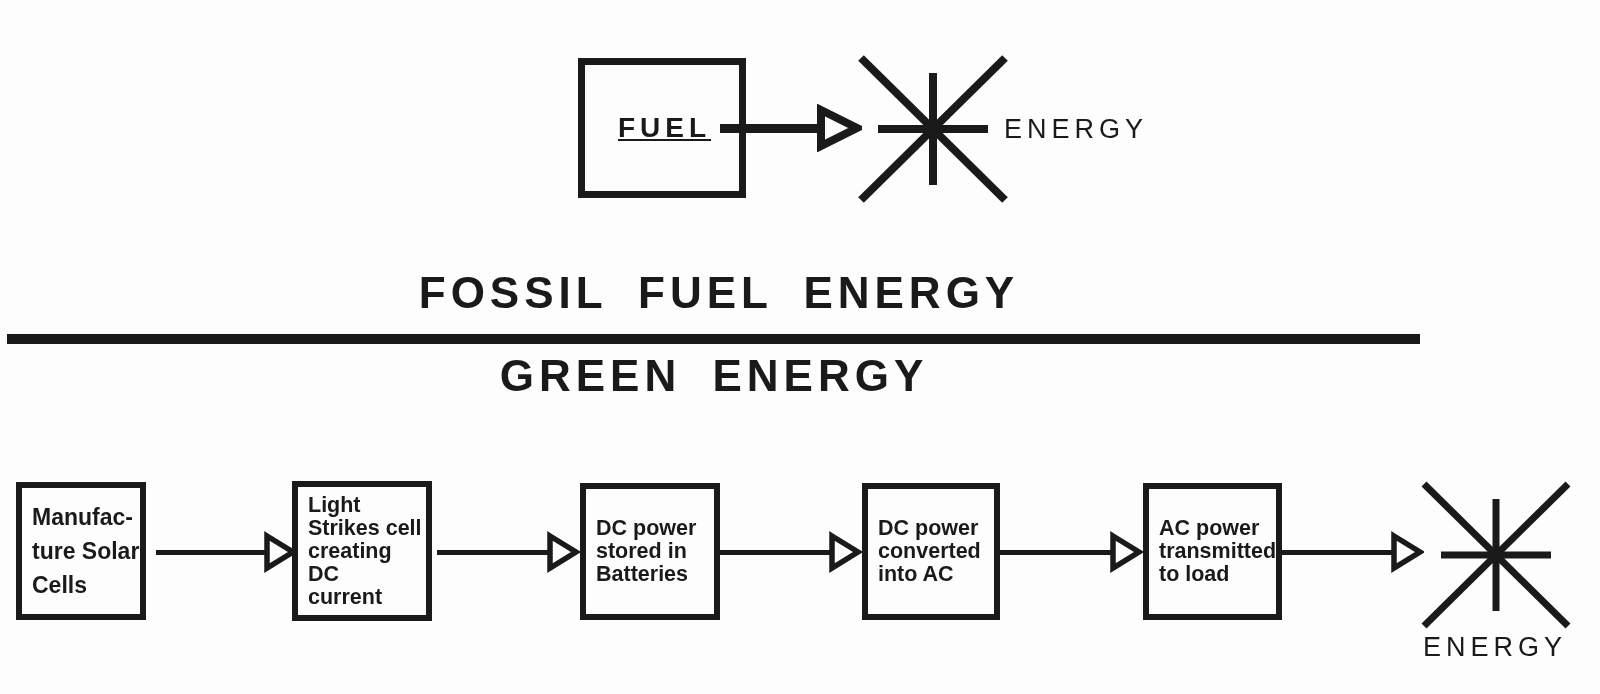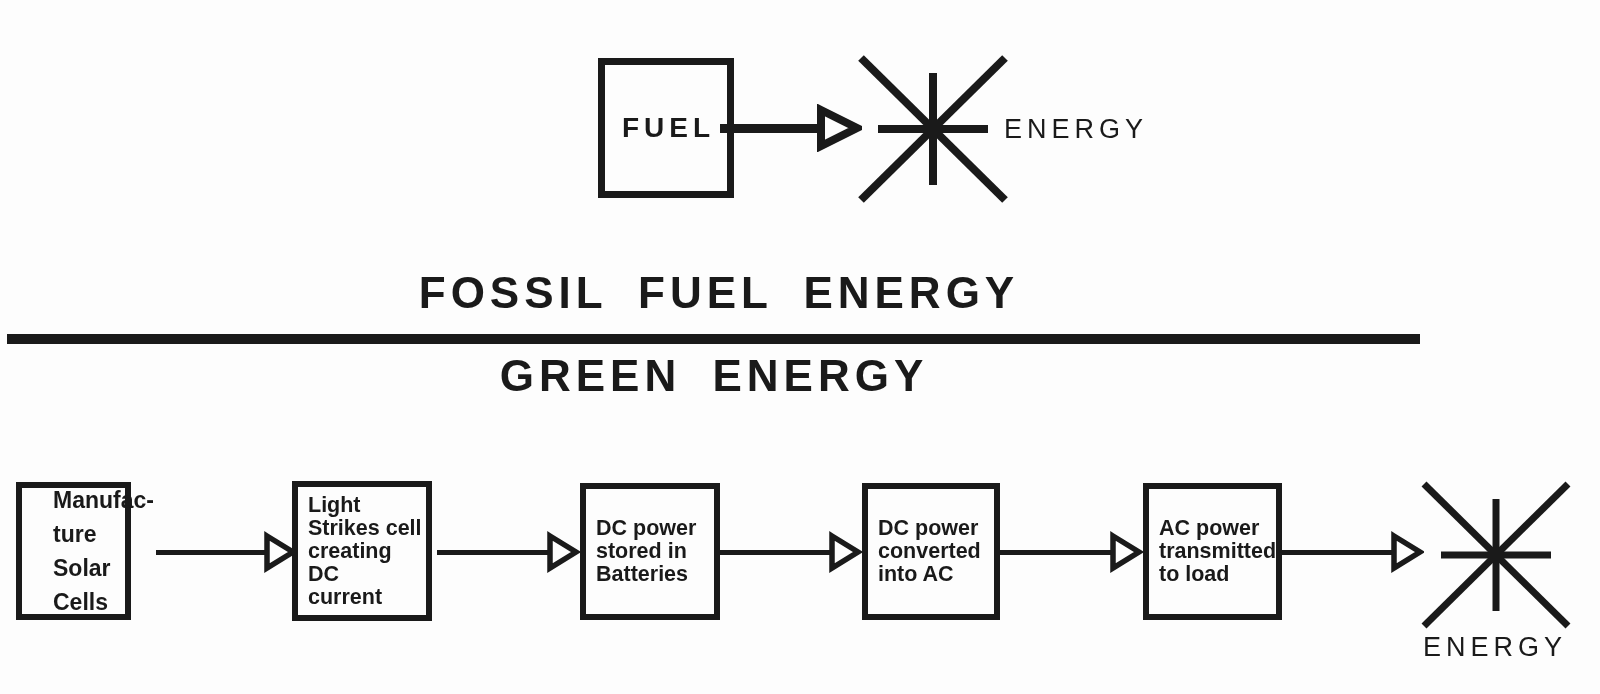--- a/index.html
+++ b/index.html
@@ -21,23 +21,24 @@
 
   
   .node-box {
     position: absolute;
     border: 6px solid var(--ink);
     background: var(--bg);
     display: flex;
     align-items: center;
   }
   .fuel-box {
-    left: 598px; top: 58px; width: 136px; height: 140px;
+    left: 578px; top: 58px; width: 168px; height: 140px;
     border-width: 7px;
     justify-content: center;
+    text-decoration: underline;
   }
   .fuel-label {
     font-size: 28px; font-weight: bold; letter-spacing: 5px;
     padding-left: 5px; 
   }
   .step-label {
     font-weight: bold;
     font-size: 21.5px;
     line-height: 23px;
     padding-left: 10px;
@@ -117,21 +118,21 @@
   </svg>
 
   <span class="energy-label" style="left:1004px; top:114px;">ENERGY</span>
 
   <div class="section-title" style="top:268px; width:1438px;">FOSSIL FUEL ENERGY</div>
 
   <div class="divider"></div>
 
   <div class="section-title" style="top:351px; width:1428px;">GREEN ENERGY</div>
 
-  <div class="node-box step-1" style="left:16px; top:482px; width:115px; height:138px;padding-left:21px;">
+  <div class="node-box step-1" style="left:16px; top:482px; width:130px; height:138px;">
     <span class="step-label">Manufac-
 ture Solar
 Cells</span>
   </div>
 
   <div class="node-box" style="left:292px; top:481px; width:140px; height:140px;">
     <span class="step-label">Light
 Strikes cell
 creating DC
 current</span>

